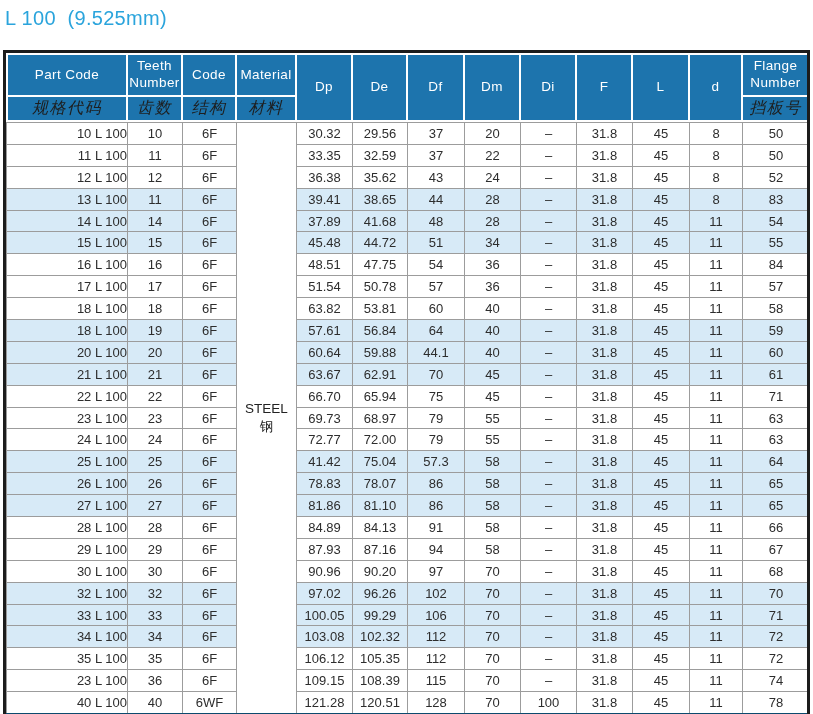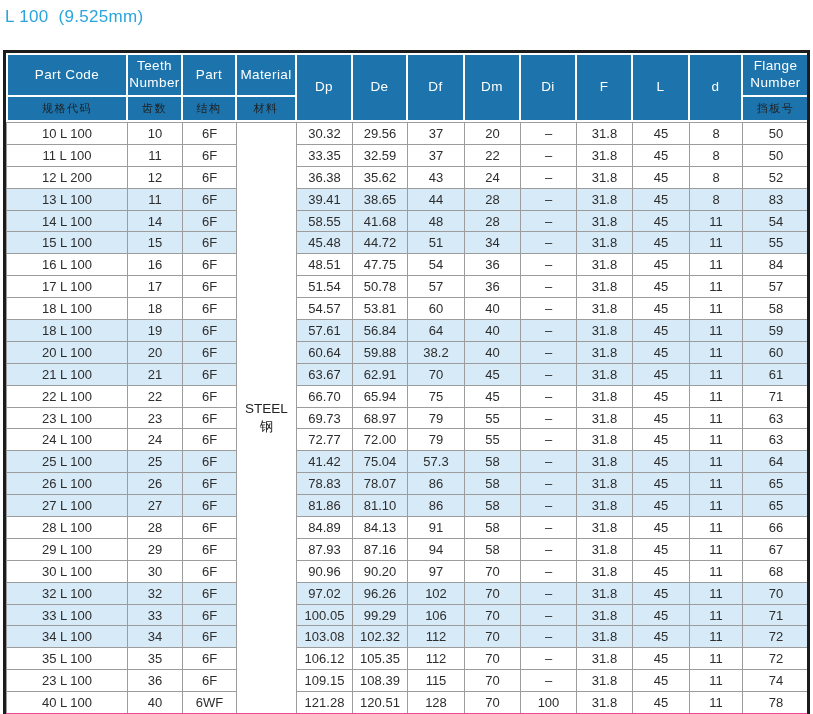--- a/index.html
+++ b/index.html
@@ -17,33 +17,33 @@
   body{
     position:relative;
     background:#fff;
     overflow:hidden;
     font-family:"Liberation Sans", sans-serif;
     color:var(--body_text,#2d2d2d);
   }
   .page-title{
     position:absolute;
     left:5px; top:7px;
-    font-size:17px;
+    font-size:20px;
     color:var(--title_text,#2aa4dc);
     white-space:pre;
     letter-spacing:.3px;
   }
   .table-wrap{
     position:absolute;
     left:3px; top:50px;
     width:807px; height:664px;
     border:3px solid var(--outer_border,#1c1c1c);
     border-bottom:none;
     overflow:hidden;
-    background:#ec4899;
+    background:#0c4a6e;
   }
   table{
     width:100%;
     border-collapse:separate;
     border-spacing:0;
     table-layout:fixed;
   }
   
   thead th{
     background:var(--header_bg,#1d74ad);
@@ -58,37 +58,38 @@
   .h-en th{
     border-top:2px solid #fff;
     color:var(--header_text_en,#fff);
     font-size:13.5px;
     height:44px;
     line-height:1.25;
     letter-spacing:.4px;
   }
   .h-zh th{
     color:var(--header_text_zh,#1e1e1e);
-    font-size:11px;
+    font-size:16px;
     height:25px;
     letter-spacing:1.5px;
+    font-style:italic;
   }
   
   tbody td{
     height:21.9px;
     font-size:13px;
     text-align:center;
     vertical-align:middle;
     border-top:1px solid var(--grid_line,#9c9c9c);
     border-right:1px solid var(--grid_line,#9c9c9c);
     background:#fff;
     white-space:nowrap;
     overflow:hidden;
   }
-  tbody td:first-child{border-left:1px solid var(--grid_line,#9c9c9c);}
+  tbody td:first-child{border-left:1px solid var(--grid_line,#9c9c9c);text-align:right;}
   tbody tr.alt td{background:var(--stripe,#d7eaf7);}
   tbody td.material-cell{
     background:#fff !important;
     vertical-align:middle;
     font-size:13.5px;
     line-height:1.35;
     color:#222;
   }
 </style>
 </head>
@@ -110,21 +111,21 @@
       <col style="width:56px">
       <col style="width:56px">
       <col style="width:57px">
       <col style="width:53px">
       <col style="width:67px">
     </colgroup>
     <thead>
       <tr class="h-en">
         <th>Part Code</th>
         <th>Teeth Number</th>
-        <th>Part</th>
+        <th>Code</th>
         <th>Material</th>
         <th rowspan="2">Dp</th>
         <th rowspan="2">De</th>
         <th rowspan="2">Df</th>
         <th rowspan="2">Dm</th>
         <th rowspan="2">Di</th>
         <th rowspan="2">F</th>
         <th rowspan="2">L</th>
         <th rowspan="2">d</th>
         <th>Flange Number</th>
@@ -164,21 +165,21 @@
           <td>32.59</td>
           <td>37</td>
           <td>22</td>
           <td>–</td>
           <td>31.8</td>
           <td>45</td>
           <td>8</td>
           <td>50</td>
         </tr>
         <tr>
-          <td>12 L 200</td>
+          <td>12 L 100</td>
           <td>12</td>
           <td>6F</td>
           <td>36.38</td>
           <td>35.62</td>
           <td>43</td>
           <td>24</td>
           <td>–</td>
           <td>31.8</td>
           <td>45</td>
           <td>8</td>
@@ -195,21 +196,21 @@
           <td>–</td>
           <td>31.8</td>
           <td>45</td>
           <td>8</td>
           <td>83</td>
         </tr>
         <tr class="alt">
           <td>14 L 100</td>
           <td>14</td>
           <td>6F</td>
-          <td>58.55</td>
+          <td>37.89</td>
           <td>41.68</td>
           <td>48</td>
           <td>28</td>
           <td>–</td>
           <td>31.8</td>
           <td>45</td>
           <td>11</td>
           <td>54</td>
         </tr>
         <tr class="alt">
@@ -251,21 +252,21 @@
           <td>–</td>
           <td>31.8</td>
           <td>45</td>
           <td>11</td>
           <td>57</td>
         </tr>
         <tr>
           <td>18 L 100</td>
           <td>18</td>
           <td>6F</td>
-          <td>54.57</td>
+          <td>63.82</td>
           <td>53.81</td>
           <td>60</td>
           <td>40</td>
           <td>–</td>
           <td>31.8</td>
           <td>45</td>
           <td>11</td>
           <td>58</td>
         </tr>
         <tr class="alt">
@@ -281,21 +282,21 @@
           <td>45</td>
           <td>11</td>
           <td>59</td>
         </tr>
         <tr class="alt">
           <td>20 L 100</td>
           <td>20</td>
           <td>6F</td>
           <td>60.64</td>
           <td>59.88</td>
-          <td>38.2</td>
+          <td>44.1</td>
           <td>40</td>
           <td>–</td>
           <td>31.8</td>
           <td>45</td>
           <td>11</td>
           <td>60</td>
         </tr>
         <tr class="alt">
           <td>21 L 100</td>
           <td>21</td>

